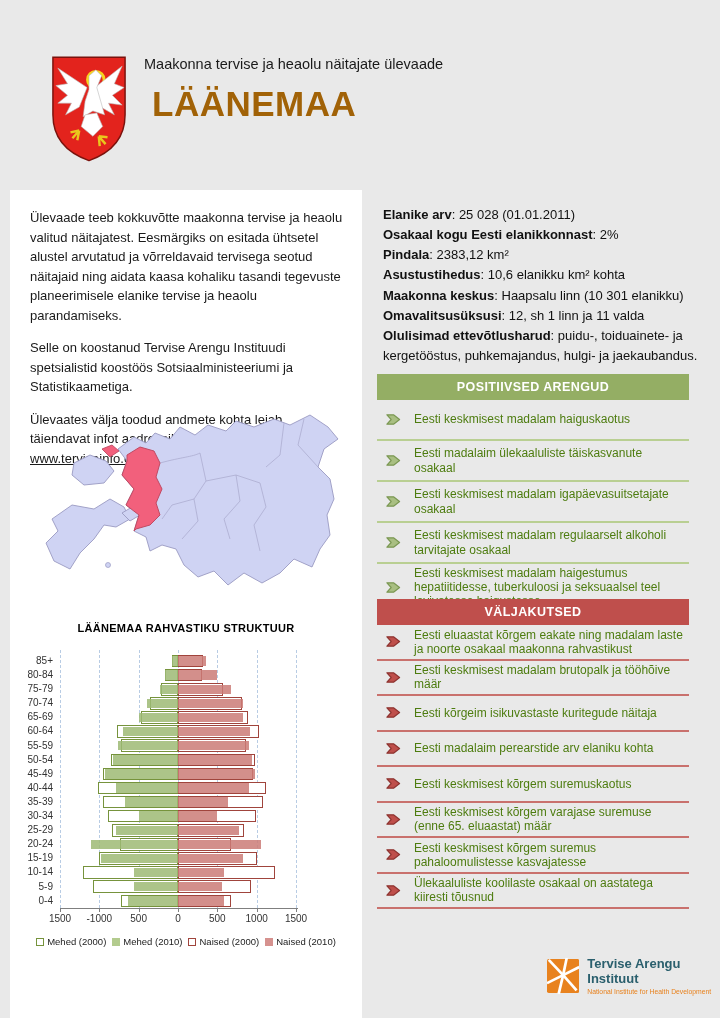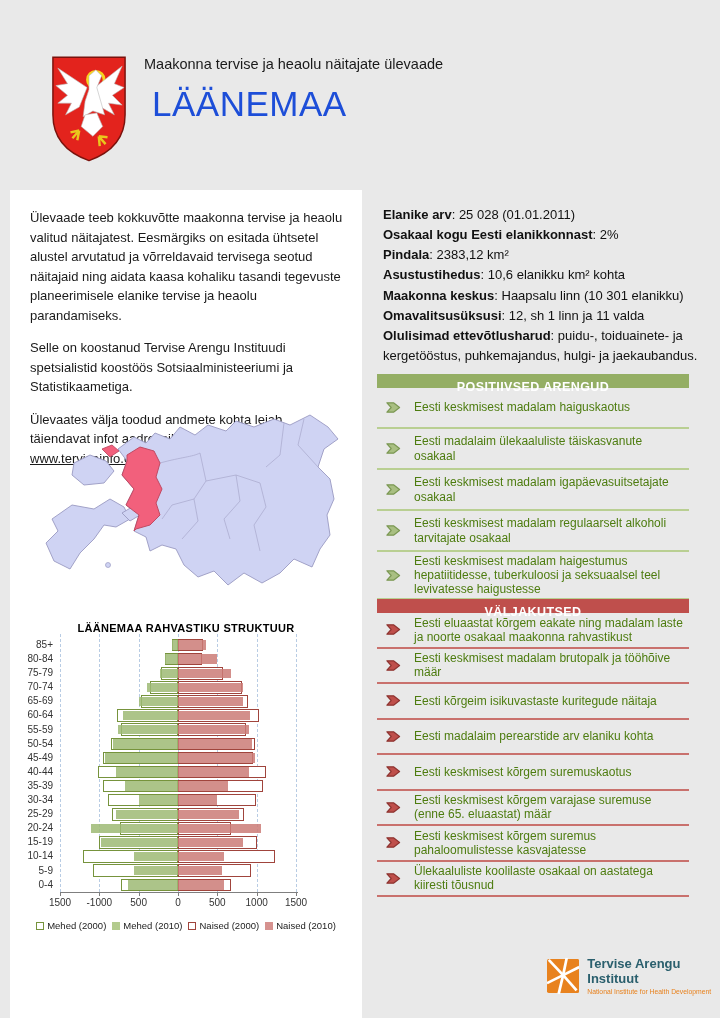--- a/index.html
+++ b/index.html
@@ -2,53 +2,53 @@
 <html><head>
 <meta charset="utf-8">
 <style>
   html,body{margin:0;padding:0;}
   body{font-family:"Liberation Sans",sans-serif;background:#e9e9e9;}
   .page{position:relative;width:720px;height:1018px;background:#e9e9e9;overflow:hidden;}
 
   
   .coat{position:absolute;left:50px;top:54px;width:78px;height:110px;}
   .hdr-subtitle{position:absolute;left:144px;top:56px;font-size:14.5px;color:#1a1a1a;}
-  .hdr-title{position:absolute;left:152px;top:84px;font-size:35px;font-weight:400;color:#1d4ed8;letter-spacing:.5px;}
+  .hdr-title{position:absolute;left:152px;top:84px;font-size:35px;font-weight:700;color:#a16207;letter-spacing:.5px;}
 
   
   .left-panel{position:absolute;left:10px;top:190px;width:352px;height:828px;background:#ffffff;}
   .intro{position:absolute;left:20px;top:18px;width:314px;font-size:13px;line-height:1.5;color:#1a1a1a;}
   .intro p{margin:0 0 13px 0;}
   .intro a{color:#1a1a1a;text-decoration:underline;}
 
   .map-wrap{position:absolute;left:12px;top:206px;width:330px;height:224px;}
 
   
   .pyr-wrap{position:absolute;left:6px;top:432px;width:340px;}
   .pyr-title{text-align:center;font-size:11px;font-weight:bold;color:#000;letter-spacing:.3px;}
-  .pyr-area{display:flex;margin-top:4px;}
+  .pyr-area{display:flex;margin-top:20px;}
   .pyr-labels{width:44px;}
   .pyr-label{height:14.1px;line-height:14.1px;font-size:10px;color:#333;text-align:right;padding-right:7px;}
   .pyr-plot{position:relative;width:236px;height:254px;}
   .gridline{position:absolute;top:-4px;bottom:0;width:0;border-left:1px dashed #b8cce4;}
   .bar{position:absolute;box-sizing:border-box;}
   .bar.outline{background:#fff;border:1.4px solid;}
   .pyr-axis{position:relative;margin-left:44px;width:238px;height:17px;border-top:1px solid #7f7f7f;}
   .tick{position:absolute;top:4px;transform:translateX(-50%);font-size:10px;color:#333;text-align:right;}
   .tickmark{position:absolute;top:0;height:3px;width:0;border-left:1px solid #7f7f7f;}
   .pyr-legend{display:flex;justify-content:center;margin-top:10px;font-size:9.5px;color:#222;}
   .leg-item{display:flex;align-items:center;margin:0 3px;}
   .sw{width:8px;height:8px;display:inline-block;margin-right:3px;box-sizing:border-box;}
 
   
   .facts{position:absolute;left:383px;top:205px;width:322px;font-size:13px;line-height:1.55;color:#111;}
   .fact-label{font-weight:bold;}
 
   .box{position:absolute;left:377px;width:312px;}
-  .box-header{height:14px;line-height:26px;text-align:center;color:#fff;font-weight:bold;font-size:12.5px;letter-spacing:.4px;}
+  .box-header{height:26px;line-height:26px;text-align:center;color:#fff;font-weight:bold;font-size:12.5px;letter-spacing:.4px;}
   .box.positives{top:374px;}
   .box.positives .box-header{background:#94ae64;}
   .box.positives .box-item{border-bottom:2px solid #b9cf92;min-height:35px;}
   .box.challenges{top:599px;}
   .box.challenges .box-header{background:#bf4f4c;}
   .box.challenges .box-item{border-bottom:2px solid #c9716d;min-height:29.5px;}
   .box-item{display:flex;align-items:center;padding:2px 0;}
   .box-item .arrow{flex:0 0 auto;margin:0 13px 0 9px;display:flex;}
   .box-item .txt{font-size:12px;line-height:1.18;color:#4d7c0f;padding-right:4px;}
 

